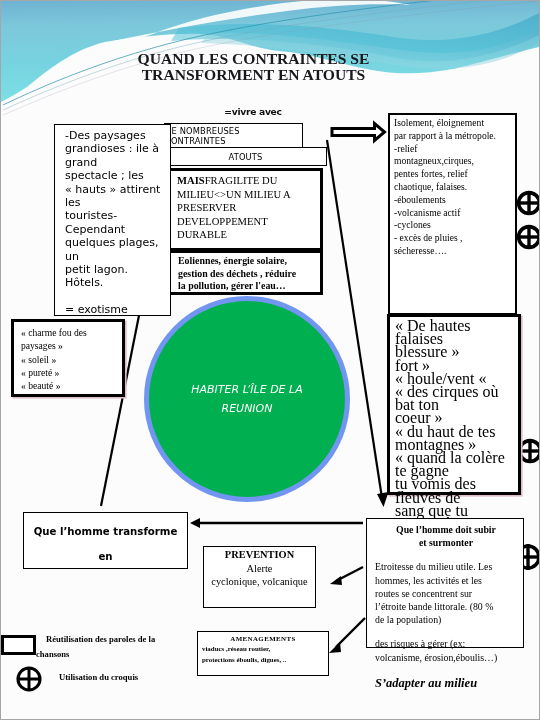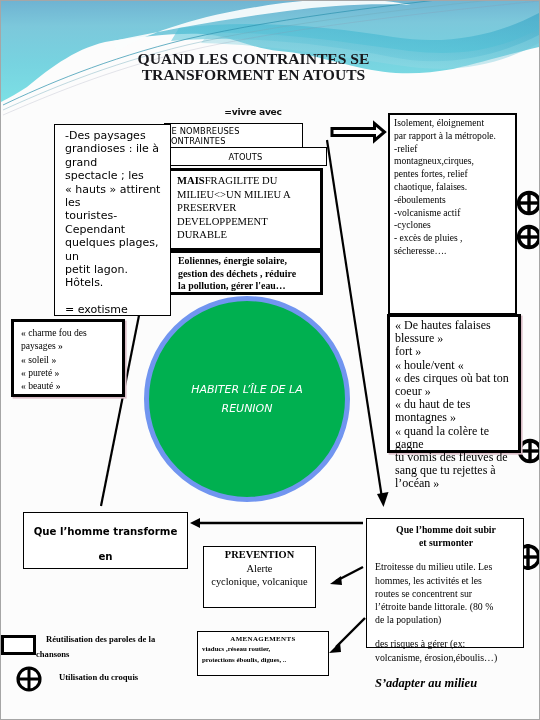--- a/index.html
+++ b/index.html
@@ -35,22 +35,22 @@
   #bxEol{left:167px;top:249px;width:155px;height:45px;padding:2px 5px 0 7px;
       font-family:"Liberation Serif",serif;font-weight:bold;font-size:9.9px;line-height:12.6px;}
   
   #bxPaysages{left:16px;top:123px;width:117px;height:192px;padding:4px 4px 0 10px;
       font-family:"DejaVu Sans",sans-serif;font-size:11px;line-height:13.4px;color:#000;margin-left:37px;}
   #bxCharme{left:10px;top:318px;width:114px;height:78px;padding:4px 4px 0 7px;
       font-family:"Liberation Serif",serif;font-size:9.6px;line-height:13.3px;}
   
   #bxIso{left:387px;top:112px;width:129px;height:202px;padding:2px 3px 0 4px;border-width:2px;
       font-family:"Liberation Serif",serif;font-size:9.6px;line-height:12.8px;}
-  #bxFal{left:386px;top:313px;width:134px;height:139px;padding:2px 3px 0 5px;
-      font-family:"Liberation Serif",serif;font-size:12px;line-height:13.2px;}
+  #bxFal{left:386px;top:313px;width:134px;height:181px;padding:2px 3px 0 5px;
+      font-family:"Liberation Serif",serif;font-size:16px;line-height:13.2px;}
   
   #circle{left:143px;top:295px;width:206px;height:206px;border-radius:50%;
       background:#00b050;border:5px solid #7195f0;
       display:flex;align-items:center;justify-content:center;text-align:center;
       font-family:"DejaVu Sans",sans-serif;font-style:italic;font-size:11px;line-height:19px;color:#fff;}
   
   #bxTrans{left:22px;top:511px;width:165px;height:57px;padding-top:6px;text-align:center;
       font-family:"DejaVu Sans",sans-serif;font-weight:bold;font-size:10.2px;line-height:25px;}
   #bxPrev{left:202px;top:545px;width:113px;height:62px;padding-top:1px;text-align:center;
       font-family:"Liberation Serif",serif;font-size:10.4px;line-height:13.6px;}

